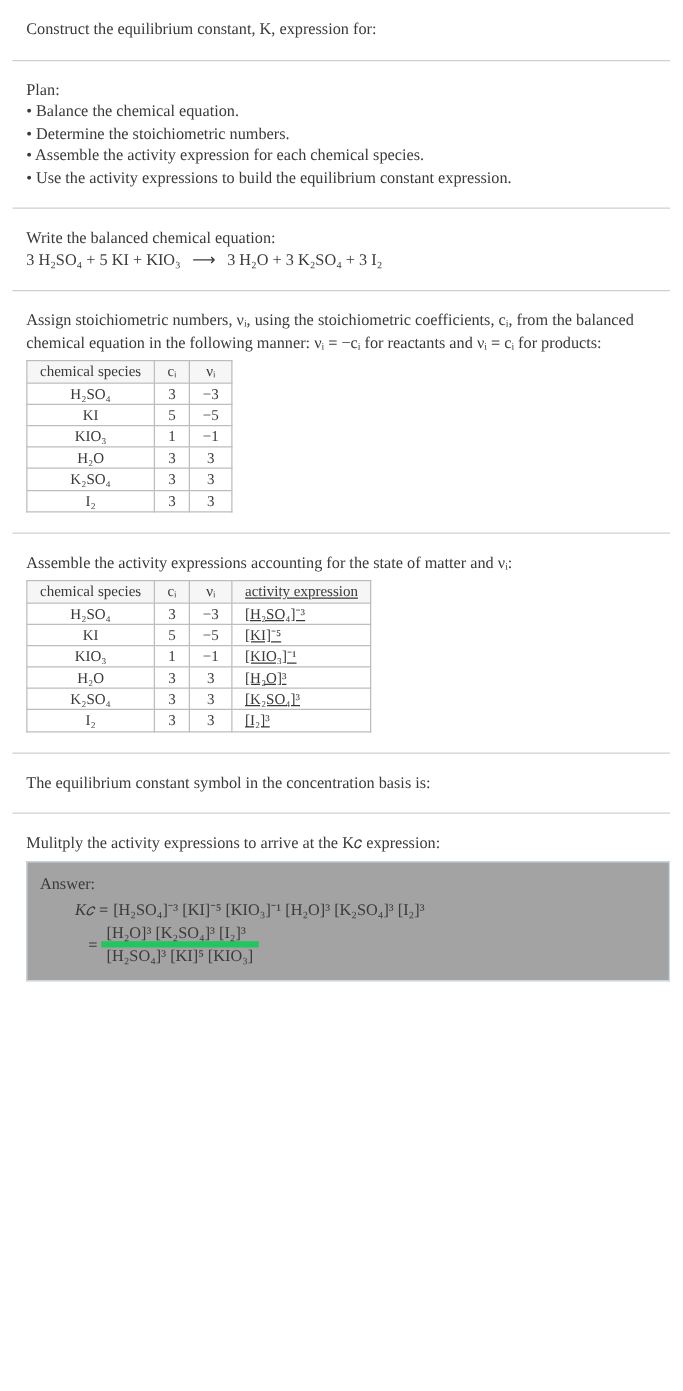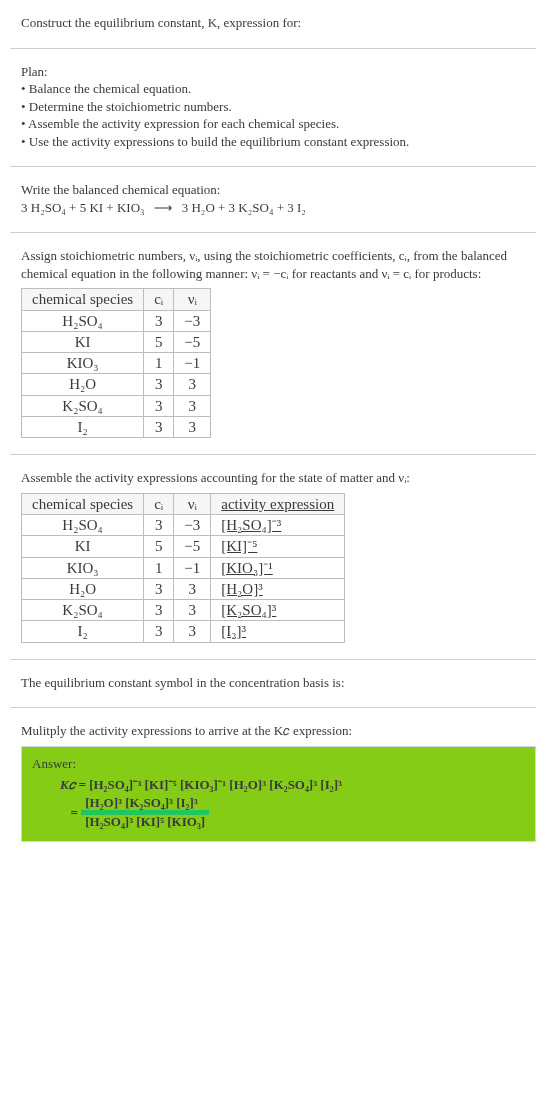--- a/index.html
+++ b/index.html
@@ -16,26 +16,26 @@
   .rule { border-top: 1px solid #cfcfcf; margin: 6px 0 8px; }
   table.stoich {
     border-collapse: collapse;
     margin-top: 6px;
   }
   table.stoich th, table.stoich td {
     border: 1px solid #bdbdbd;
     padding: 0 10px;
     text-align: center;
     font-weight: normal;
-    font-size: 15px;
+    font-size: 12px;
   }
   table.stoich th { background: #f6f6f6; }
   .activity-table td.act, .activity-table th.act { text-align: left; padding-left: 10px; text-decoration: underline; }
   .answer-box {
-    background: #84cc16;
+    background: #a3a3a3;
     border: 1px solid #cdd9e2;
     padding: 8px 10px 10px;
     margin-top: 6px;
   }
   .answer-label { margin-bottom: 4px; }
   .ital { font-style: italic; }
   .bullet-line { text-indent: -10px; padding-left: 10px; }
   .arrow { display: inline-block; padding: 0 6px; }
   .frac {
     display: inline-block;
@@ -178,21 +178,21 @@
 <div class="section">
   <div>The equilibrium constant symbol in the concentration basis is:</div>
 </div>
 
 <div class="rule"></div>
 
 <div class="section">
   <div>Mulitply the activity expressions to arrive at the K𝑐 expression:</div>
   <div class="answer-box">
     <div class="answer-label">Answer:</div>
-    <div style="padding-left:28px;font-weight:bold;">
+    <div style="padding-left:28px;">
       <div class="eq-line">
         <span class="ital">K𝑐 = </span>
         <span>[H₂SO₄]⁻³ [KI]⁻⁵ [KIO₃]⁻¹ [H₂O]³ [K₂SO₄]³ [I₂]³</span>
       </div>
       <div class="eq-line">
         <span style="display:inline-block; width:18px; text-align:right; vertical-align:middle;">= </span>
         <span class="frac">
           <span class="num">[H₂O]³ [K₂SO₄]³ [I₂]³</span>
           <span class="den">[H₂SO₄]³ [KI]⁵ [KIO₃]</span>
         </span>

